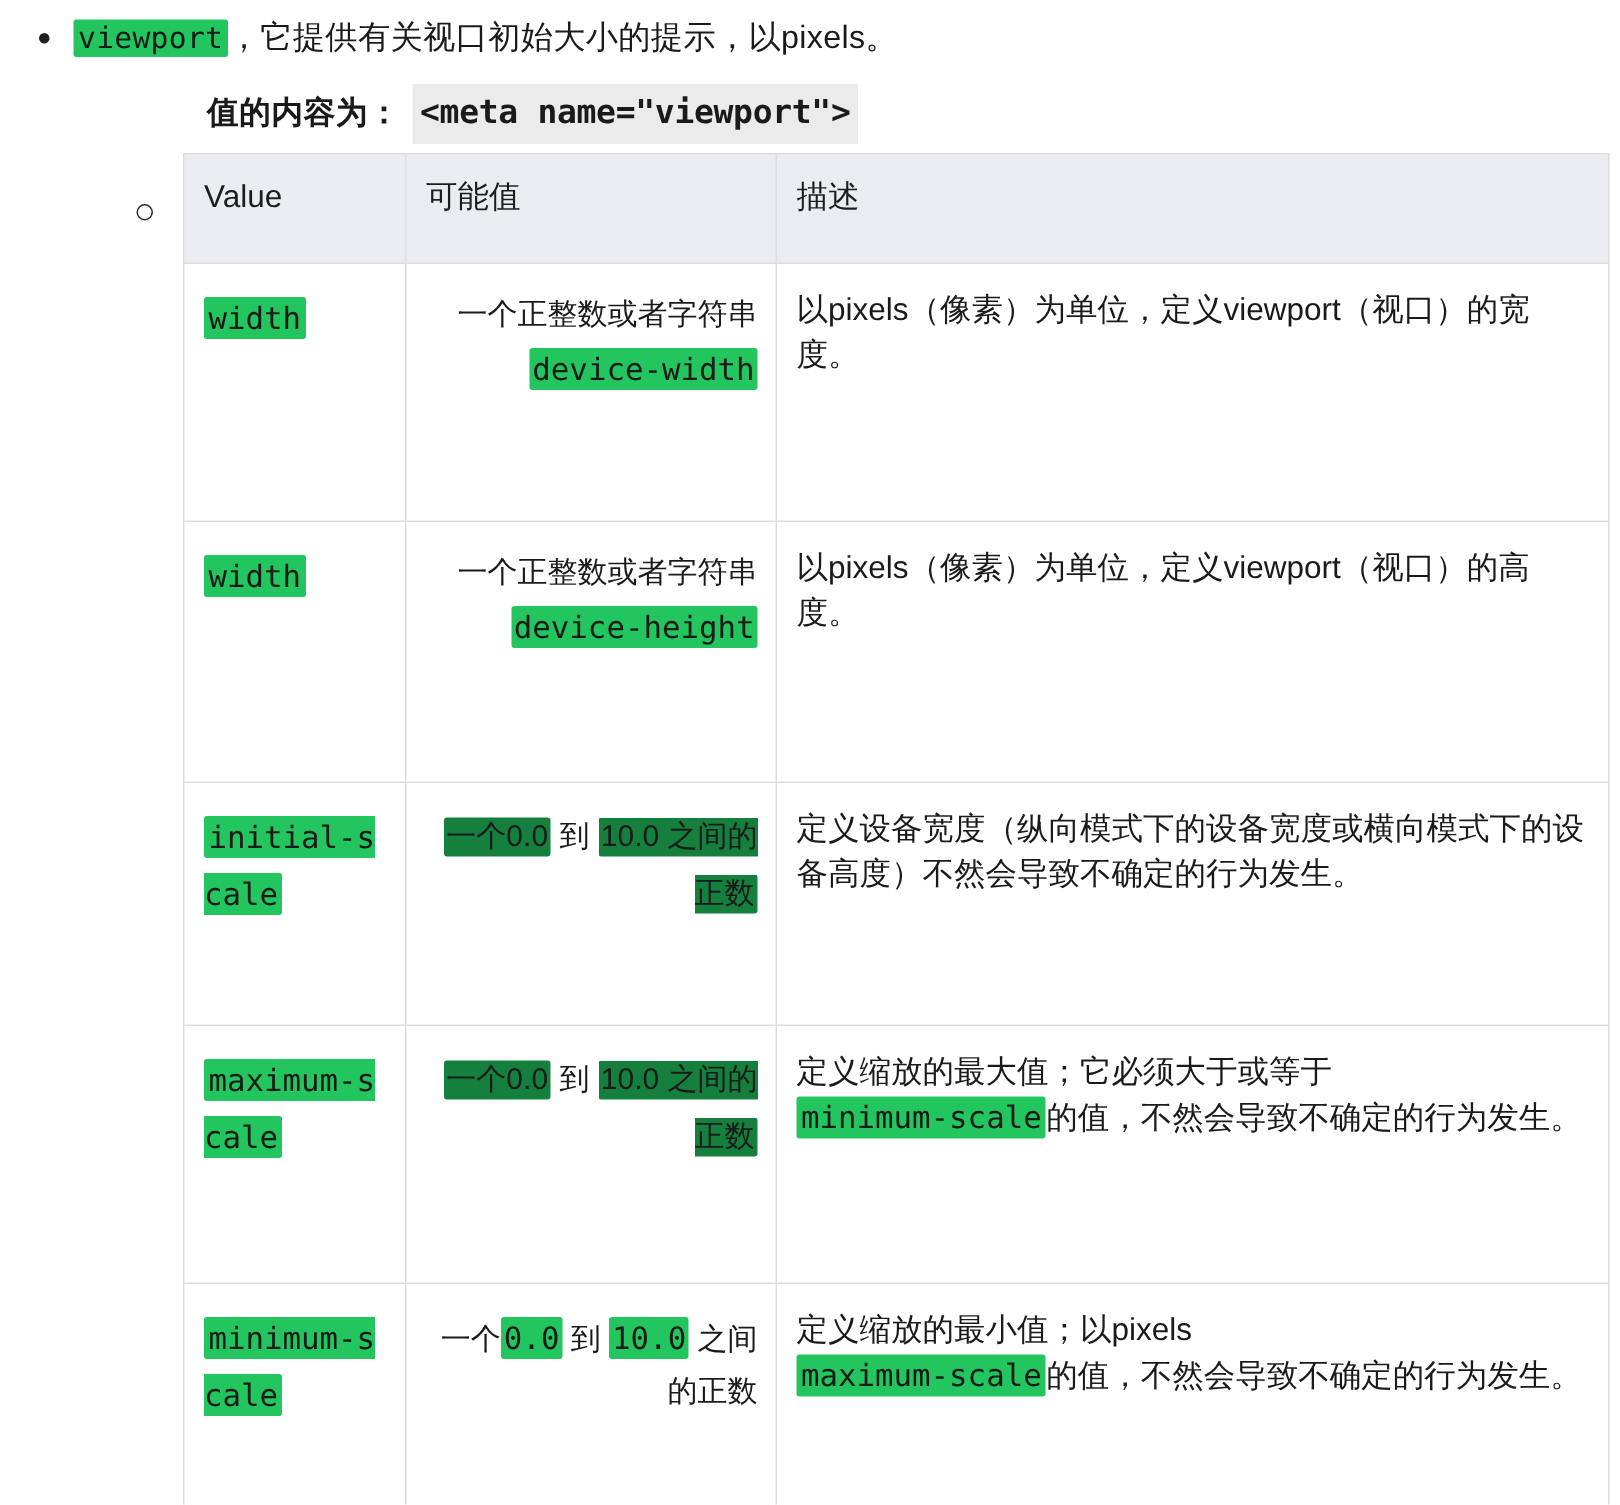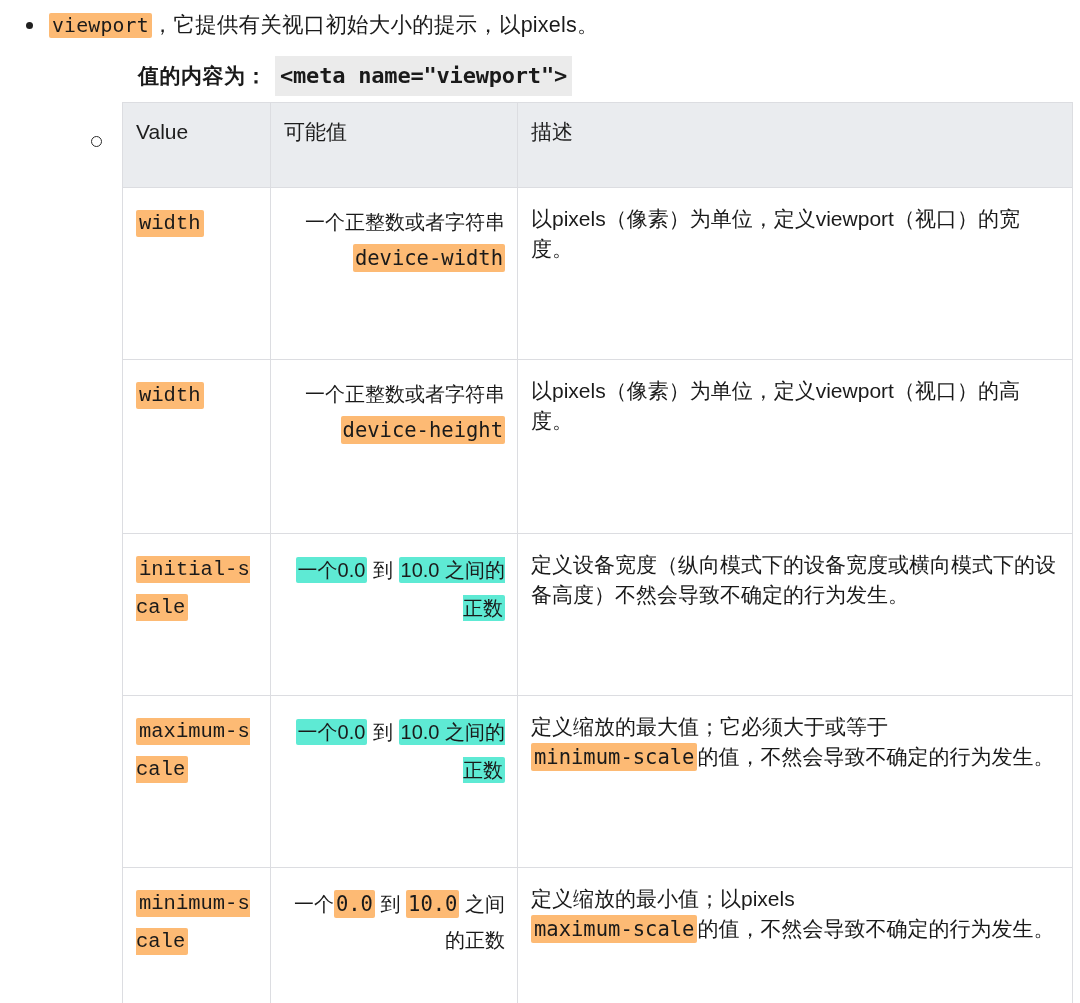--- a/index.html
+++ b/index.html
@@ -43,21 +43,21 @@
   .bullet-text {
     margin-left: 16px;
     font-size: 21.5px;
     line-height: 34px;
     letter-spacing: 0.2px;
     white-space: nowrap;
   }
 
   code, .code {
     font-family: "DejaVu Sans Mono", "Liberation Mono", monospace;
-    background: #fdba74;
+    background: #22c55e;
     color: #1a1a1a;
     border-radius: 2px;
     padding: 1px 3px;
     font-size: 0.92em;
   }
 
   
   .value-line {
     position: absolute;
     left: 122px;
@@ -118,48 +118,47 @@
     text-align: left;
     padding: 14px 12px 14px 13px;
     font-size: 20px;
     line-height: 34px;
     font-weight: normal;
   }
   table.spec thead th {
     background: #eaecef;
     height: 60px;
     padding-top: 12px;
-    padding-bottom: 12px;
+    padding-bottom: 0;
     font-size: 21px;
     color: #1d1d1d;
     margin-left: 12px;
   }
   table.spec td.key {
     padding-top: 17px;
   }
   table.spec td.key .code {
     display: inline;
     font-size: 20.5px;
     line-height: 38px;
     padding: 2px 3px;
     white-space: normal;
     word-break: break-all;
-    font-family: Liberation Mono, monospace;
   }
   table.spec td.vals {
     padding-top: 17px;
     text-align: right;
   }
   table.spec td.vals .code {
     font-size: 20.5px;
     line-height: 38px;
     padding: 2px 2px;
   }
   table.spec td.vals .hl {
-    background: #5eead4;
+    background: #15803d;
     border-radius: 2px;
     padding: 2px 2px;
     line-height: 38px;
     margin-top: 16px;
   }
   table.spec td.desc {
     padding-top: 16px;
     font-size: 21px;
     line-height: 30px;
   }

